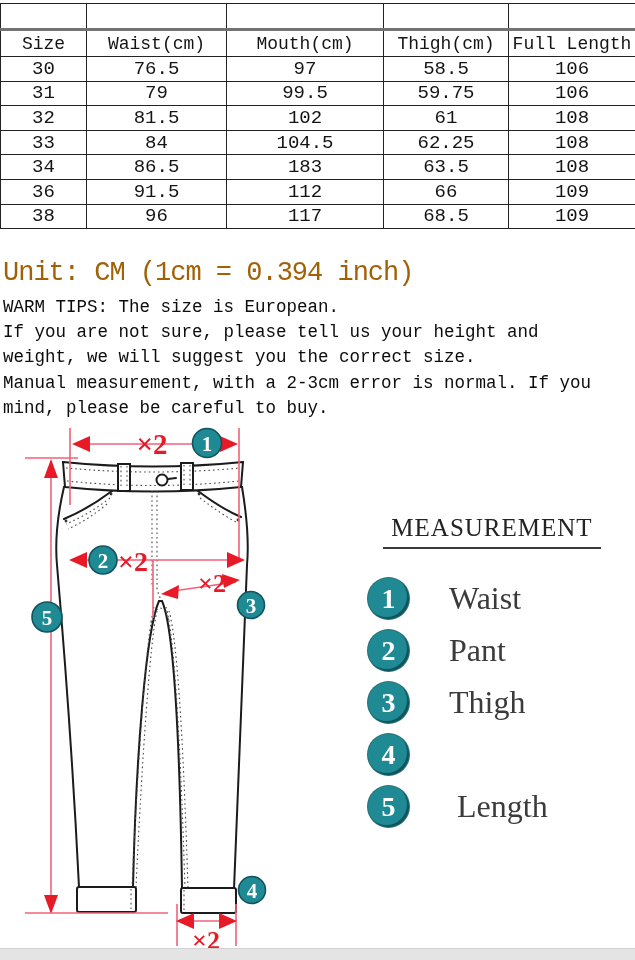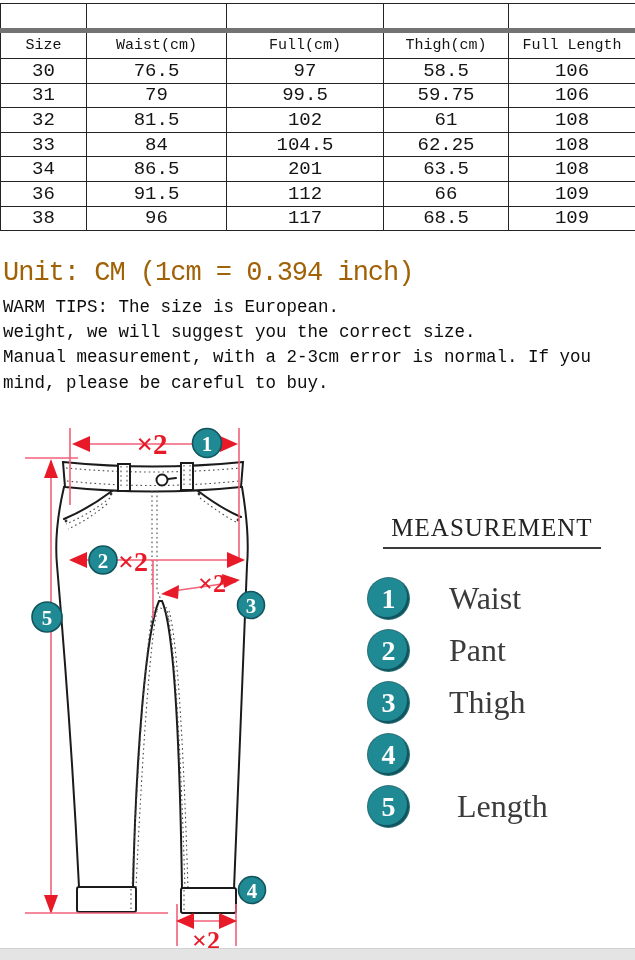--- a/index.html
+++ b/index.html
@@ -6,21 +6,21 @@
   body{width:635px;height:960px;background:#ffffff;position:relative;overflow:hidden;
        font-family:"Liberation Mono", monospace;}
 
   
   .size-table{position:absolute;top:3px;left:0;width:635px;border-collapse:collapse;
               table-layout:fixed;color:#141414;}
   .size-table td{border:1.5px solid #232323;text-align:center;vertical-align:middle;
                  padding:0;font-size:19px;overflow:hidden;white-space:nowrap;}
   .size-table td.title-cell{height:24px;font-size:18.5px;letter-spacing:.5px;}
   .size-table tr.empty-row td{height:24px;}
-  .size-table tr.header-row td{height:25px;border-top:5px solid #737373;font-size:15px;}
+  .size-table tr.header-row td{height:25px;border-top:3px solid #737373;font-size:18px;}
   .size-table tr.data-row td{height:23.6px;}
 
   
   .unit-note{position:absolute;left:3px;top:258px;font-size:27px;color:#a16207;
              white-space:nowrap;letter-spacing:-1px;}
   .tips{position:absolute;left:3px;top:295px;color:#0c0c0c;font-size:17.5px;
         line-height:25.2px;white-space:nowrap;}
 
   
   .diagram-svg{position:absolute;left:0;top:425px;}
@@ -67,21 +67,21 @@
   <tr class="empty-row">
     <td></td>
     <td></td>
     <td></td>
     <td></td>
     <td></td>
   </tr>
   <tr class="header-row">
     <td>Size</td>
     <td>Waist(cm)</td>
-    <td>Full(cm)</td>
+    <td>Mouth(cm)</td>
     <td>Thigh(cm)</td>
     <td>Full Length</td>
   </tr>
   <tr class="data-row">
     <td>30</td>
     <td>76.5</td>
     <td>97</td>
     <td>58.5</td>
     <td>106</td>
   </tr>
@@ -102,21 +102,21 @@
   <tr class="data-row">
     <td>33</td>
     <td>84</td>
     <td>104.5</td>
     <td>62.25</td>
     <td>108</td>
   </tr>
   <tr class="data-row">
     <td>34</td>
     <td>86.5</td>
-    <td>201</td>
+    <td>183</td>
     <td>63.5</td>
     <td>108</td>
   </tr>
   <tr class="data-row">
     <td>36</td>
     <td>91.5</td>
     <td>112</td>
     <td>66</td>
     <td>109</td>
   </tr>
@@ -126,20 +126,21 @@
     <td>117</td>
     <td>68.5</td>
     <td>109</td>
   </tr>
 </tbody>
   </table>
 
 <div class="unit-note">Unit: CM (1cm = 0.394 inch)</div>
 <div class="tips">
   <div>WARM TIPS: The size is European.</div>
+  <div>If you are not sure, please tell us your height and</div>
   <div>weight, we will suggest you the correct size.</div>
   <div>Manual measurement, with a 2-3cm error is normal. If you</div>
   <div>mind, please be careful to buy.</div>
 </div>
 
 <svg class="diagram-svg" width="340" height="535" viewBox="0 0 340 535">
 
   <g>
 
     <path class="pants-fill" d="M64,62 C57,92 55,118 57,140 C60,175 72,320 79,462

